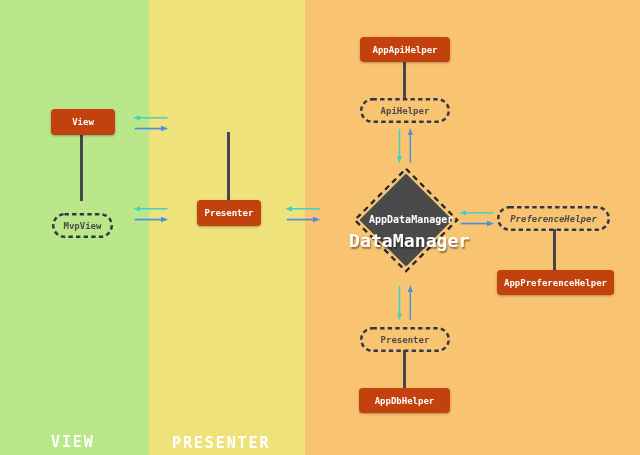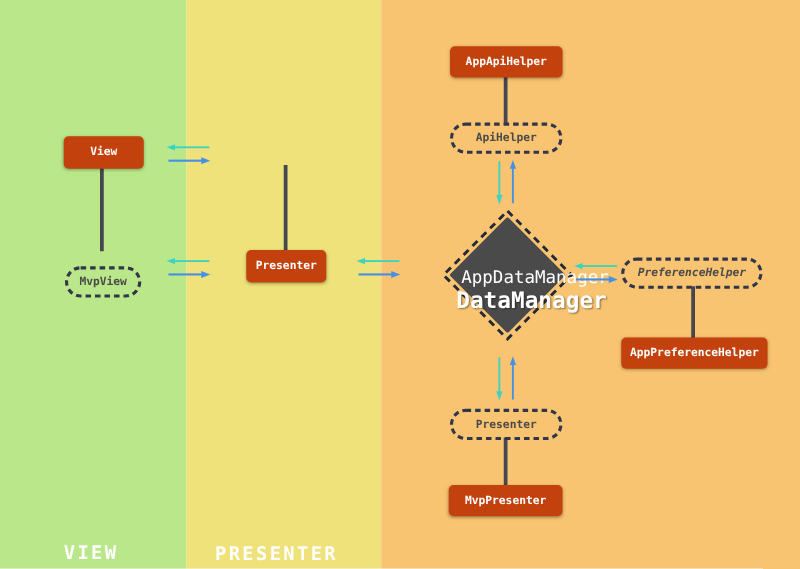--- a/index.html
+++ b/index.html
@@ -22,21 +22,21 @@
       box-shadow:0 1px 2.5px rgba(0,0,0,.30);}
 
   .dashed{color:#4a4a4a;}
   .dashed svg{position:absolute;left:0;top:0;overflow:visible;}
   .dashed span{position:relative;}
 
   .conn{position:absolute;background:#45464e;}
 
   #dm-label{position:absolute;color:#fff;font-weight:bold;font-size:18.2px;
       white-space:nowrap;text-shadow:1px 1.5px 1.5px rgba(0,0,0,.42);}
-  #adm-label{position:absolute;color:#fff;font-weight:normal;font-size:14px;
+  #adm-label{position:absolute;color:#fff;font-weight:bold;font-size:10px;
       letter-spacing:0;white-space:nowrap;}
 
   svg.arr{position:absolute;overflow:visible;}
 </style>
 </head>
 <body>
 
 <div id="stage">
 
   <div class="band" id="band-view"></div>
@@ -76,39 +76,39 @@
 
   <div class="conn" style="left:403px;top:350px;width:3px;height:40px;"></div>
 
   <div class="node dashed" style="left:360px;top:327px;width:90px;height:25px;">
     <svg viewBox="0 0 90 25" width="90" height="25">
       <rect x="1.25" y="1.25" width="87.5" height="22.5" rx="11.25" ry="11.25" fill="none" stroke="#31364a" stroke-width="2.5" stroke-dasharray="4.4 3.2"></rect>
     </svg>
     <span>Presenter</span>
   </div>
 
-  <div class="node solid" style="left:359px;top:388px;width:91px;height:25px;">MvpPresenter</div>
+  <div class="node solid" style="left:359px;top:388px;width:91px;height:25px;">AppDbHelper</div>
 
   <div class="conn" style="left:553px;top:229px;width:3px;height:43px;"></div>
 
   <div class="node dashed" style="left:497px;top:206px;width:113px;height:25px;font-style:italic;">
     <svg viewBox="0 0 113 25" width="113" height="25">
       <rect x="1.25" y="1.25" width="110.5" height="22.5" rx="11.25" ry="11.25" fill="none" stroke="#31364a" stroke-width="2.5" stroke-dasharray="4.4 3.2"></rect>
     </svg>
     <span>PreferenceHelper</span>
   </div>
 
   <div class="node solid" style="left:497px;top:270px;width:117px;height:25px;">AppPreferenceHelper</div>
 
   <svg id="diamond-wrap" style="position:absolute;left:350px;top:165px;width:112px;height:110px;overflow:visible;" viewBox="0 0 112 110">
     <polygon points="56,3.8 107.2,55 56,106.2 4.8,55" fill="none" stroke="#242938" stroke-width="2.3" stroke-dasharray="5.6 4.4" stroke-linecap="butt"></polygon>
     <polygon points="56,10.5 100.5,55 56,99.5 11.5,55" fill="#4a4a4a" stroke="#4a4a4a" stroke-width="3" stroke-linejoin="round"></polygon>
   </svg>
   <div id="adm-label" style="left:369px;top:214px;">AppDataManager</div>
-  <div id="dm-label" style="left:365px;top:230px;">DataManager</div>
+  <div id="dm-label" style="left:349px;top:230px;">DataManager</div>
 
   <svg class="arr" style="left:133px;top:113px;width:36px;height:22px;" viewBox="0 0 36 22">
     <g fill="#3ed3c0">
       <rect x="6" y="4.1" width="28.5" height="1.5"></rect>
       <polygon points="0.3,4.85 7,2.3 7,7.4"></polygon>
     </g>
     <g fill="#4a90e2">
       <rect x="1.8" y="14.7" width="26.7" height="1.7"></rect>
       <polygon points="35.2,15.55 28,12.8 28,18.3"></polygon>
     </g>

